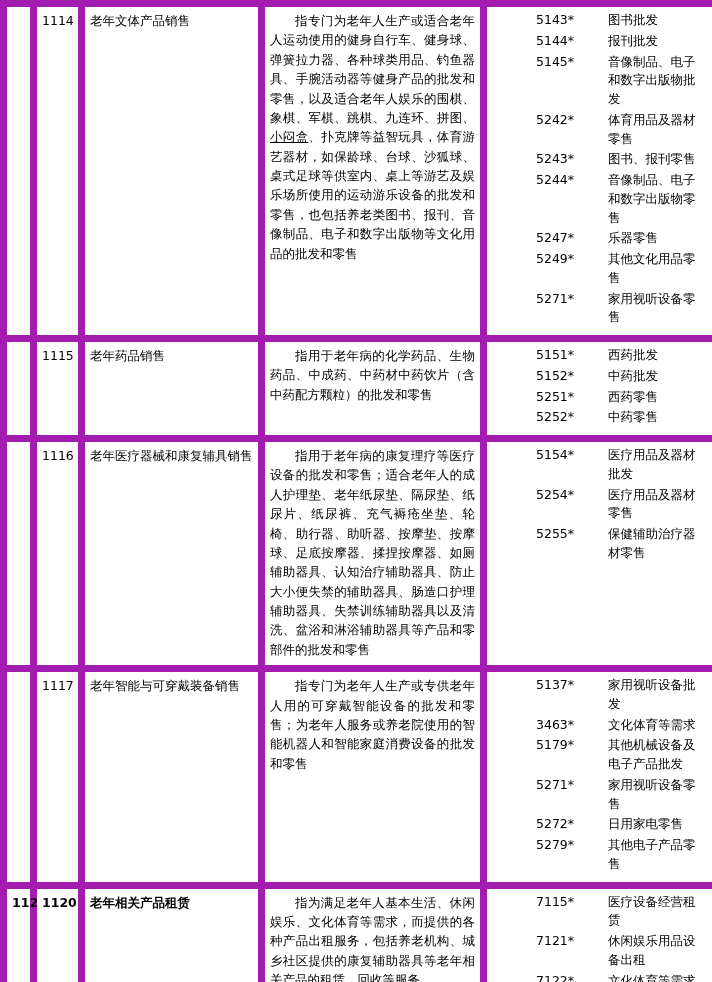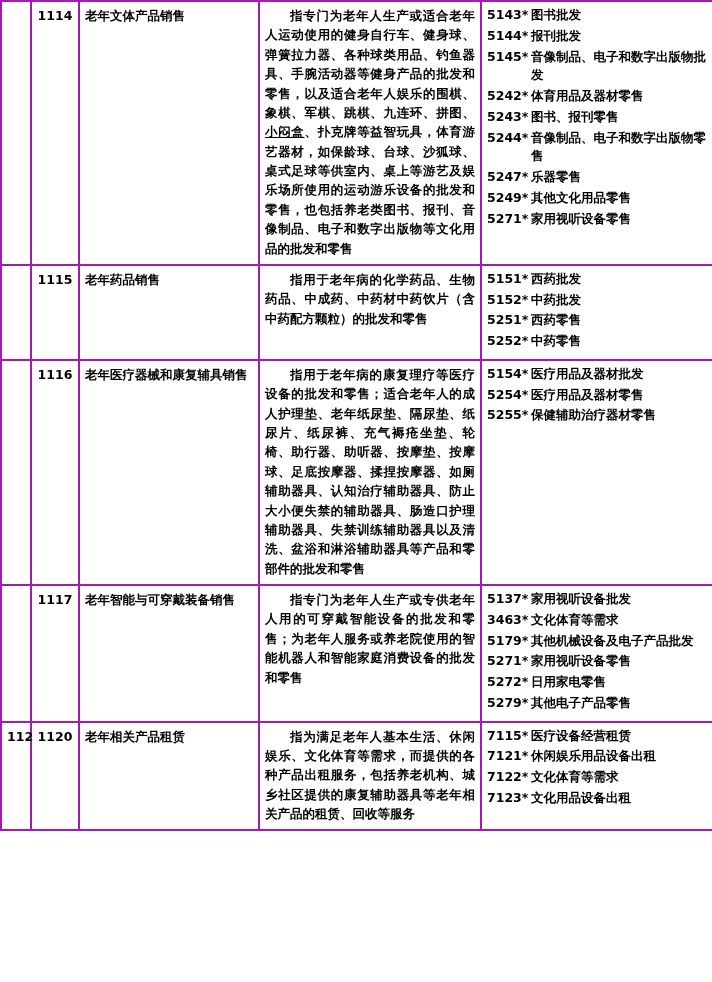--- a/index.html
+++ b/index.html
@@ -21,24 +21,23 @@
     box-sizing: border-box;
   }
   table.classification {
     border-collapse: collapse;
     width: 712px;
     table-layout: fixed;
     font-size: 12.5px;
     line-height: 1.55;
   }
   table.classification td {
-    border: 2px solid #a21caf;
+    border: 7px solid #a21caf;
     vertical-align: top;
     padding: 4px 5px 6px 5px;
-    font-weight: bold;
   }
   
   col.c-major { width: 30px; }
   col.c-code  { width: 48px; }
   col.c-name  { width: 180px; }
   col.c-desc  { width: 222px; }
   col.c-ref   { width: 232px; }
 
   td.major {
     text-align: left;
@@ -76,23 +75,25 @@
   .ref-row {
     display: flex;
     align-items: flex-start;
     margin-bottom: 2px;
     line-height: 1.5;
   }
   .ref-code {
     width: 44px;
     flex: 0 0 44px;
     white-space: nowrap;
+    margin-left: 44px;
   }
   .ref-label {
     flex: 1 1 auto;
+    margin-left: 28px;
   }
   .name-line { display: block; }
 </style>
 </head>
 <body>
 
 <div class="page">
   <table class="classification">
     <colgroup>
       <col class="c-major">

